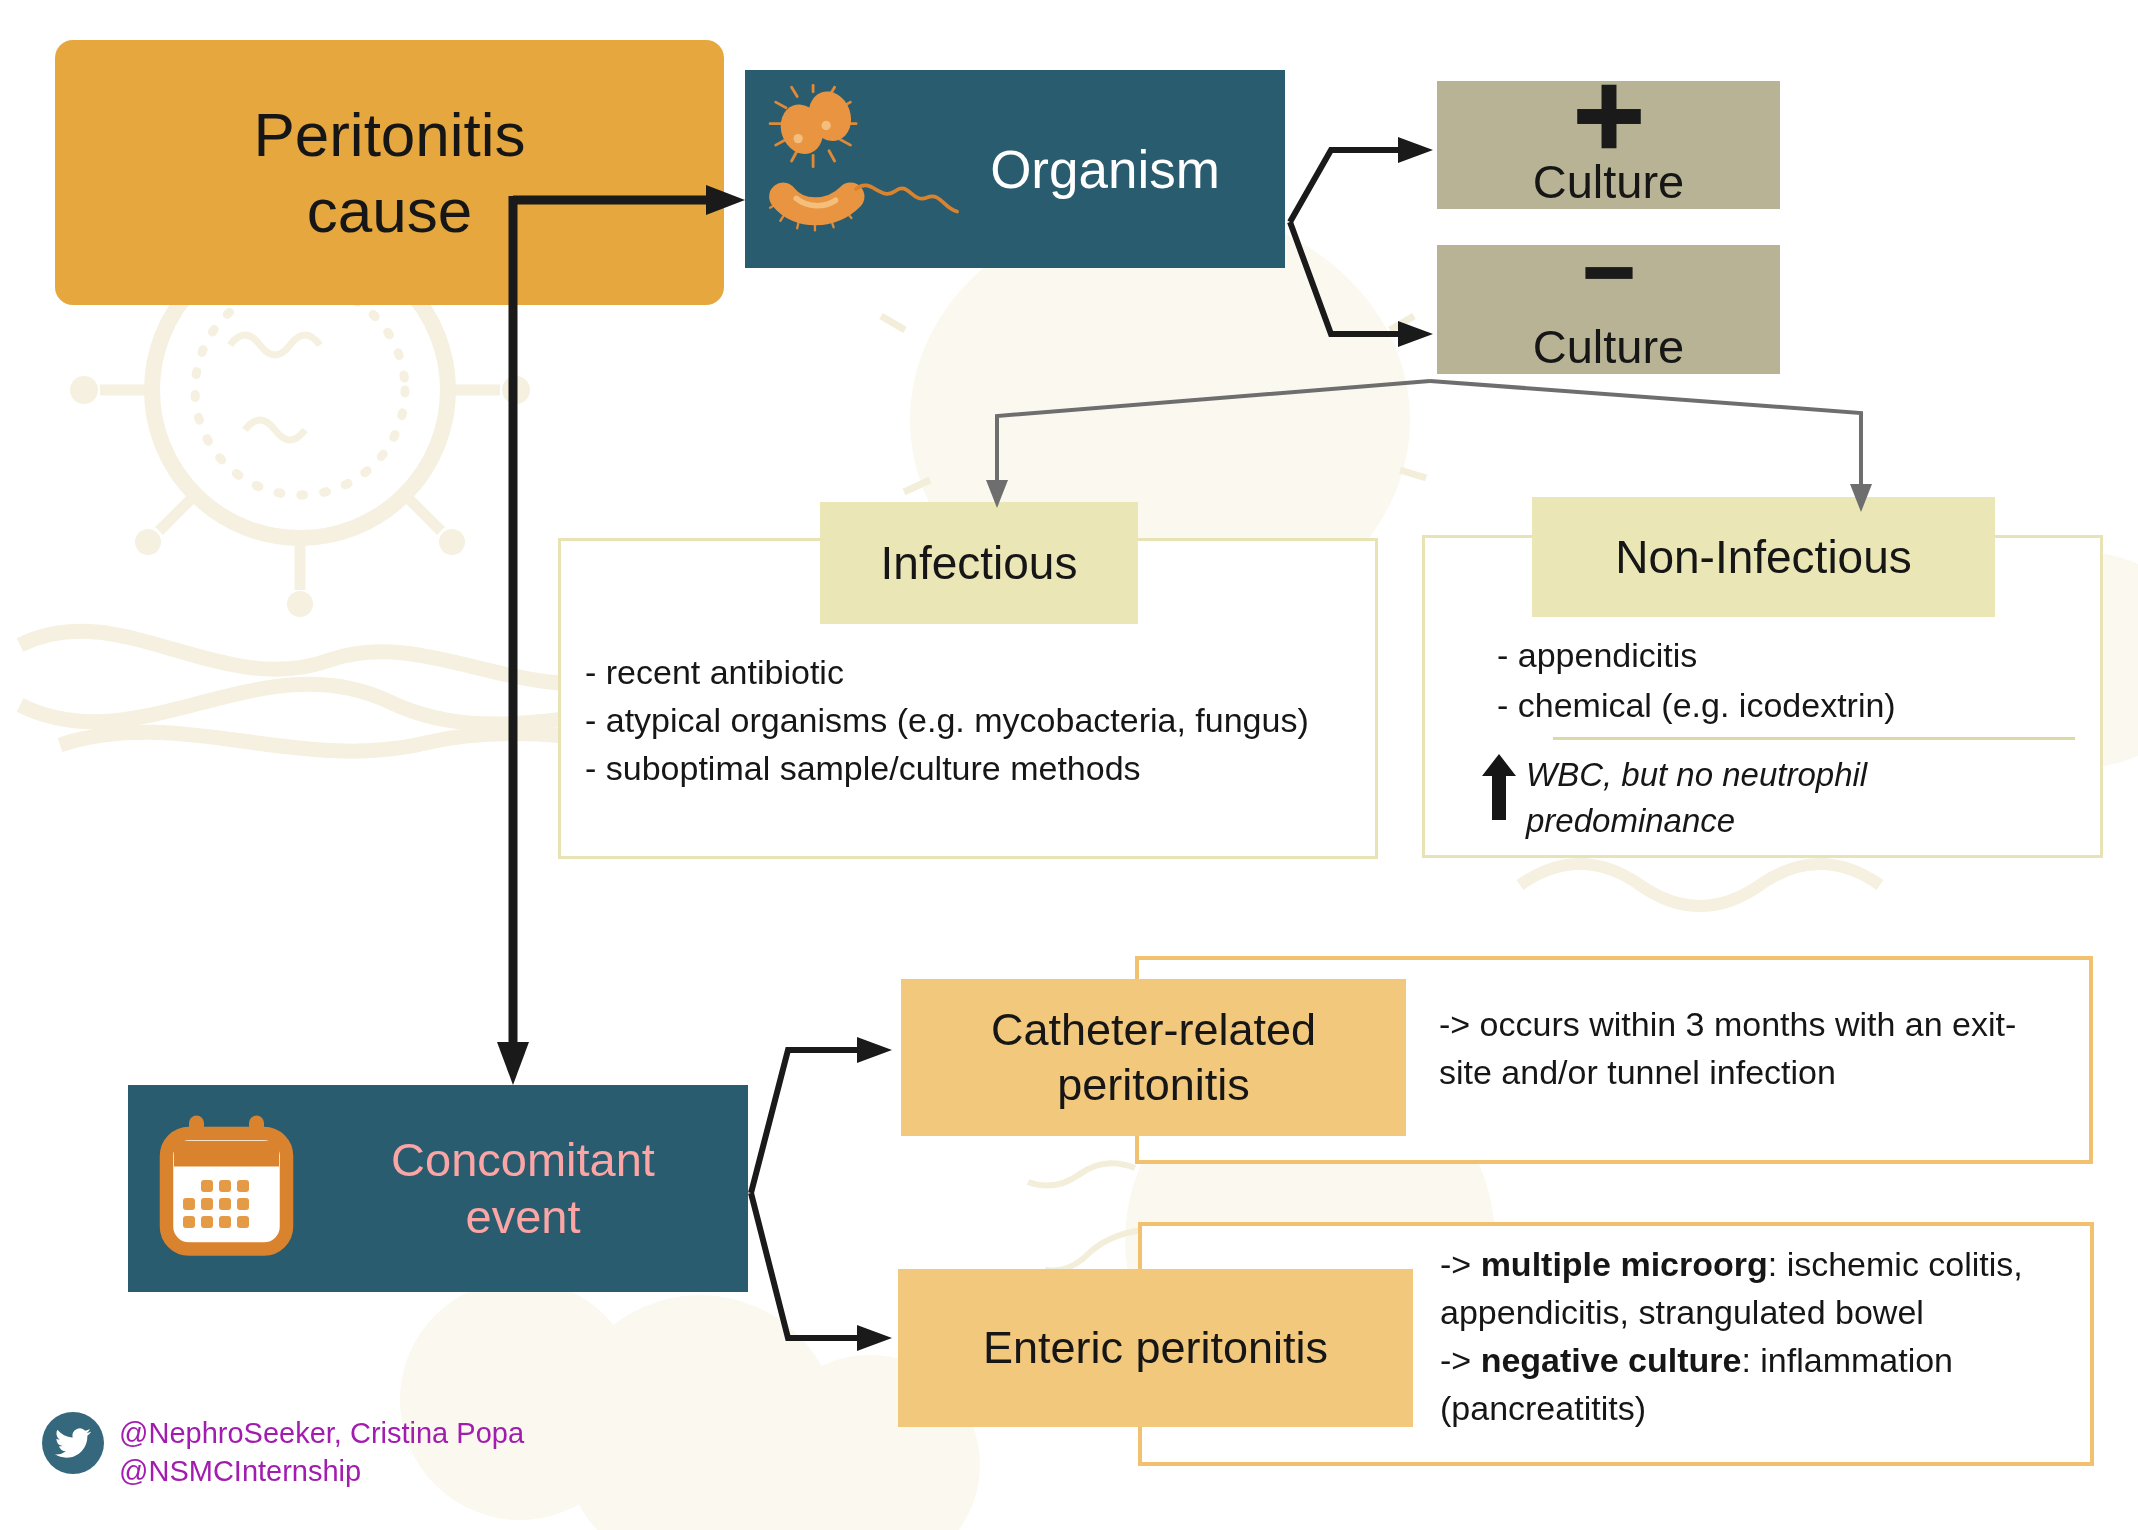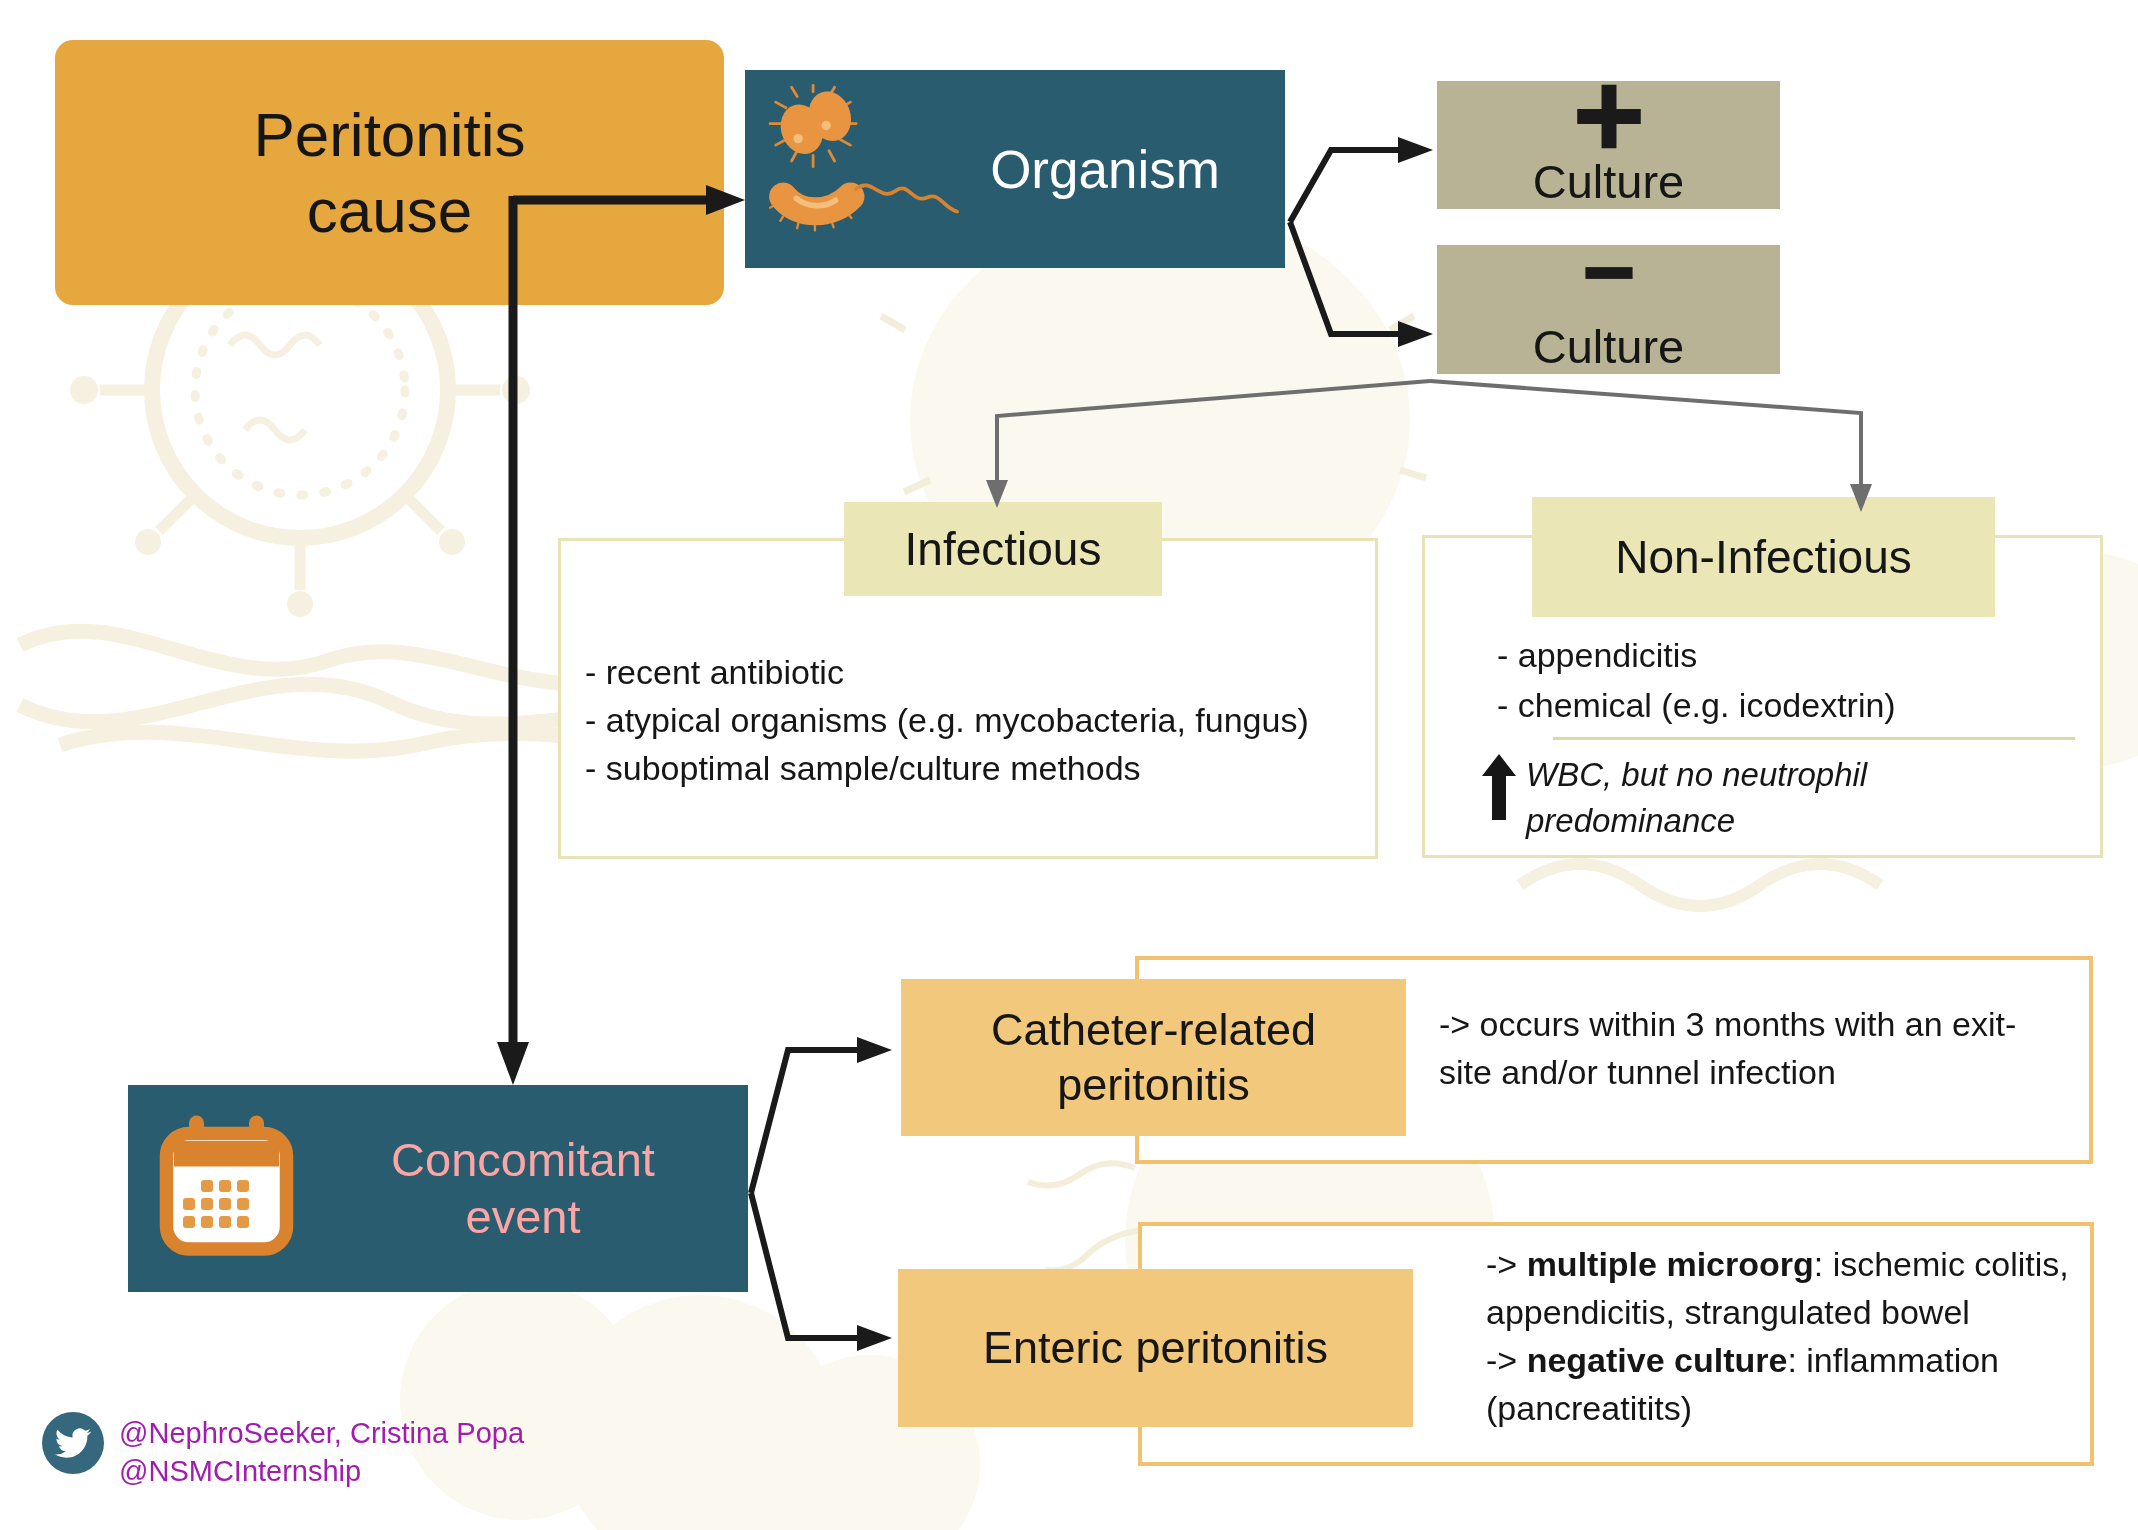--- a/index.html
+++ b/index.html
@@ -25,21 +25,21 @@
                display:flex;align-items:center;justify-content:center;flex-direction:column;}
   .culture-pos{top:81px;height:128px;gap:2px;}
   .culture-neg{top:245px;height:129px;gap:18px;}
 
   .panel{position:absolute;background:#ffffff;border:3px solid #E7E3B5;z-index:1;}
   .infectious-panel{left:558px;top:538px;width:814px;height:315px;}
   .noninf-panel{left:1422px;top:535px;width:675px;height:317px;}
 
   .group-label{position:absolute;background:#EAE6B6;display:flex;align-items:center;justify-content:center;
                font-size:46px;z-index:2;}
-  .infectious-label{left:820px;top:502px;width:318px;height:94px;margin-left:24px;}
+  .infectious-label{left:820px;top:502px;width:318px;height:122px;}
   .noninf-label{left:1532px;top:497px;width:463px;height:120px;}
 
   .bullets{position:absolute;font-size:34px;line-height:48px;z-index:2;}
   .infectious-bullets{left:585px;top:648px;width:770px;}
   .noninf-bullets{left:1497px;top:630px;width:580px;line-height:50px;}
 
   .divider{position:absolute;left:1553px;top:737px;width:522px;height:3px;background:#DDD8A6;z-index:2;}
 
   .note{position:absolute;left:1482px;top:752px;width:480px;font-size:33px;line-height:46px;
         font-style:italic;z-index:2;}
@@ -50,21 +50,21 @@
   .concomitant-box .lbl{position:absolute;left:180px;top:0;width:430px;height:100%;
                         display:flex;align-items:center;justify-content:center;
                         color:#fca5a5;font-size:47px;line-height:1.2;text-align:center;}
   .concomitant-box .lbl .inner{width:330px;}
 
   .desc-panel{border:4px solid #F2C170;}
   .catheter-desc{left:1135px;top:956px;width:950px;height:200px;}
   .enteric-desc{left:1138px;top:1222px;width:948px;height:236px;}
   .desc-text{position:absolute;font-size:34px;line-height:48px;}
   .catheter-desc .desc-text{left:300px;top:40px;width:610px;}
-  .enteric-desc .desc-text{left:298px;top:14px;width:625px;margin-left:46px;}
+  .enteric-desc .desc-text{left:298px;top:14px;width:625px;}
   .desc-text .b{font-weight:bold;}
 
   .sub-box{background:#F2C87C;z-index:2;font-size:45px;line-height:1.22;}
   .catheter-box{left:901px;top:979px;width:505px;height:157px;}
   .catheter-box .inner{width:420px;}
   .enteric-box{left:898px;top:1269px;width:515px;height:158px;}
 
   .attribution{position:absolute;left:42px;top:1412px;display:flex;gap:15px;z-index:2;}
   .twicon{width:62px;height:62px;border-radius:50%;background:#35687D;
           display:flex;align-items:center;justify-content:center;flex:0 0 auto;}

